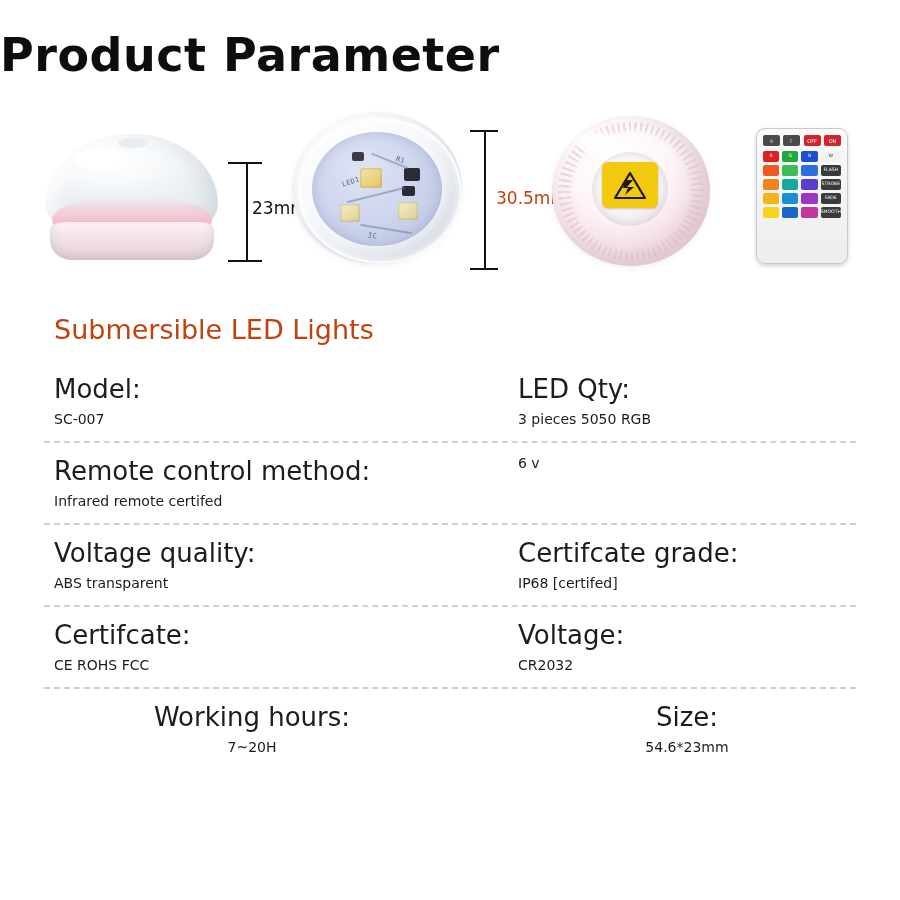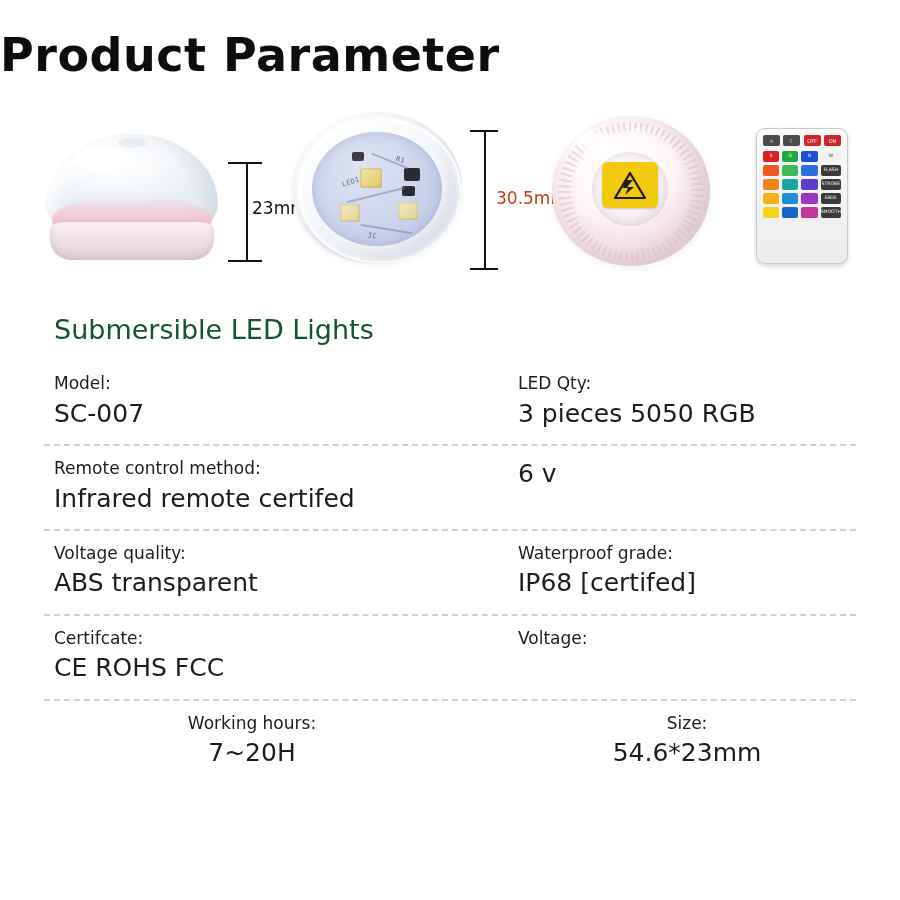--- a/index.html
+++ b/index.html
@@ -297,41 +297,41 @@
   }
 
   
   .spec {
     margin: 10px 44px 0 44px;
   }
   .spec h2 {
     font-size: 27px;
     font-weight: 400;
     margin: 0 0 16px 10px;
-    color: #14532d;
+    color: #c2410c;
   }
   .row {
     display: flex;
     padding: 10px 0 12px 0;
     border-bottom: 2px dashed #d0d0d0;
   }
   .row:last-child { border-bottom: none; text-align: center; }
   .cell {
     flex: 0 0 50%;
     padding-left: 10px;
     box-sizing: border-box;
   }
   .cell.right { padding-left: 68px; }
   .k {
-    font-size: 17px;
+    font-size: 26px;
     color: #1c1c1c;
     line-height: 1.45;
   }
   .v {
-    font-size: 25px;
+    font-size: 14px;
     color: #1c1c1c;
     line-height: 1.45;
   }
 </style>
 </head>
 <body>
 
 <div class="title">Product Parameter</div>
 
 <div class="product-row">
@@ -445,32 +445,33 @@
       <div class="v">6 v</div>
     </div>
   </div>
 
   <div class="row">
     <div class="cell">
       <div class="k">Voltage quality:</div>
       <div class="v">ABS transparent</div>
     </div>
     <div class="cell right">
-      <div class="k">Waterproof grade:</div>
+      <div class="k">Certifcate grade:</div>
       <div class="v">IP68 [certifed]</div>
     </div>
   </div>
 
   <div class="row">
     <div class="cell">
       <div class="k">Certifcate:</div>
       <div class="v">CE ROHS FCC</div>
     </div>
     <div class="cell right">
       <div class="k">Voltage:</div>
+      <div class="v">CR2032</div>
     </div>
   </div>
 
   <div class="row">
     <div class="cell">
       <div class="k">Working hours:</div>
       <div class="v">7~20H</div>
     </div>
     <div class="cell right">
       <div class="k">Size:</div>

